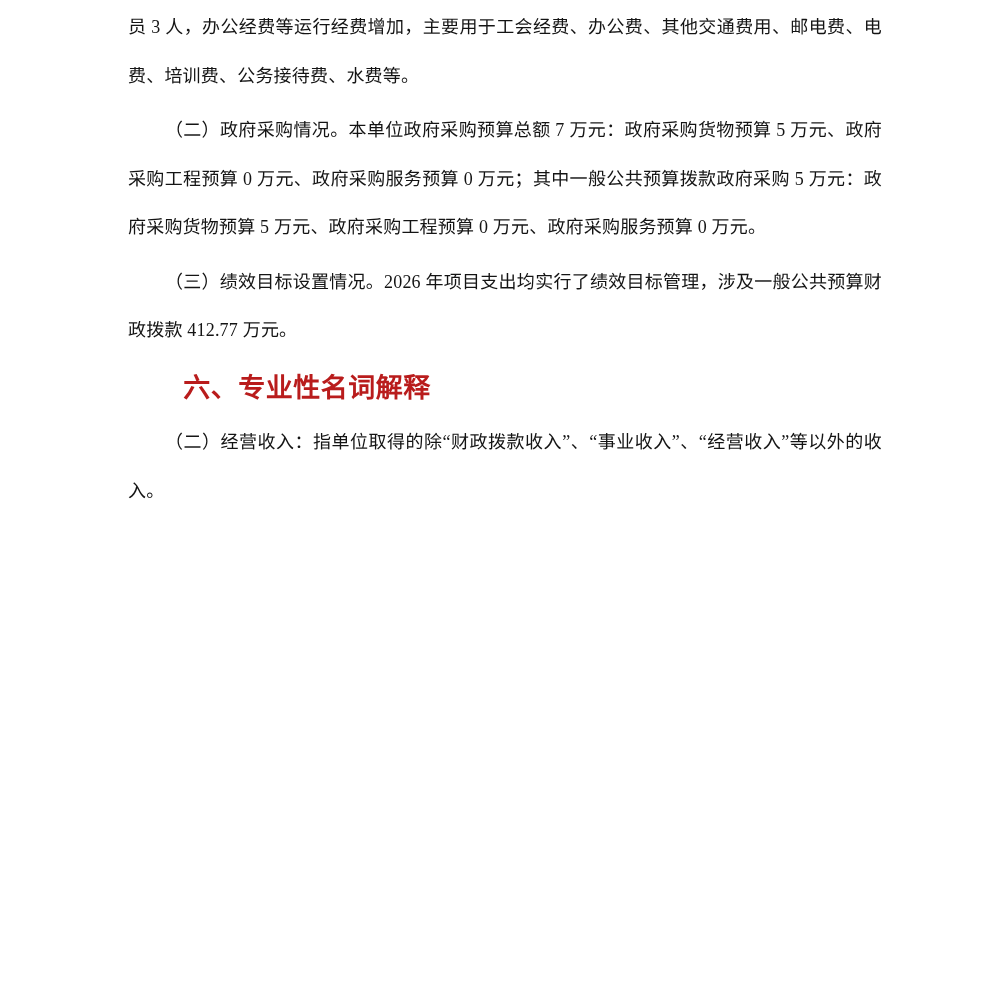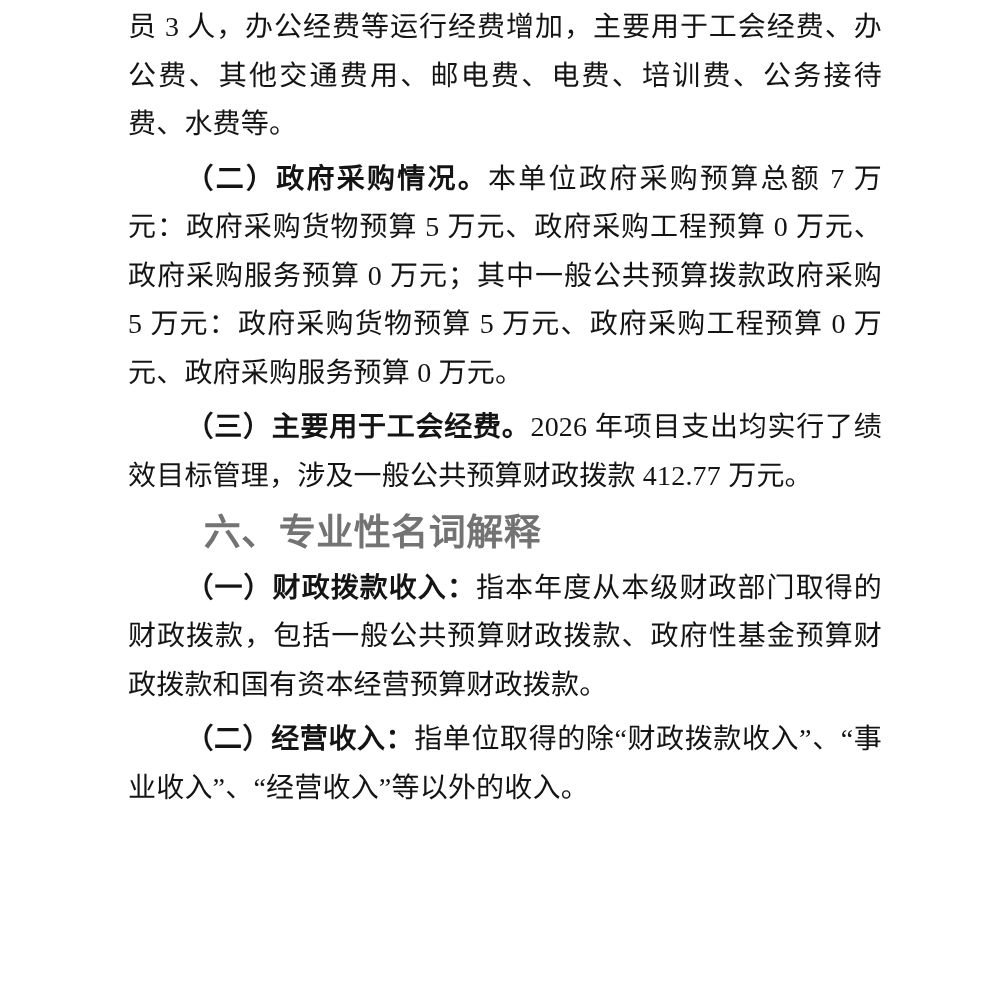--- a/index.html
+++ b/index.html
@@ -16,58 +16,57 @@
   }
   .page {
     box-sizing: border-box;
     width: 1000px;
     height: 1008px;
     padding: 3px 118px 0 128px;
     background: #ffffff;
   }
   .doc-paragraph {
     margin: 6px 0 0 0;
-    font-size: 28px;
+    font-size: 18px;
     line-height: 48.5px;
     text-align: justify;
     text-justify: inter-character;
     text-align-last: left;
     text-indent: 2.05em;
     word-break: break-all;
     letter-spacing: 0.2px;
   }
   .doc-paragraph.continuation {
     margin-top: 0;
     text-indent: 0;
   }
   .doc-paragraph .lead {
-    font-weight: bold;
+    font-weight: normal;
   }
   .section-heading {
     margin: 9px 0 0 0;
     font-family: "Liberation Sans", "DejaVu Sans", sans-serif;
     font-weight: bold;
-    font-size: 37px;
+    font-size: 27px;
     line-height: 48.5px;
     text-indent: 2.05em;
     letter-spacing: 0.5px;
-    color: #737373;
+    color: #b91c1c;
   }
 </style>
 </head>
 <body>
 
 <div class="page">
 
   <p class="doc-paragraph continuation"><span>员 3 人，办公经费等运行经费增加，主要用于工会经费、办公费、其他交通费用、邮电费、电费、培训费、公务接待费、水费等。</span></p>
 
   <p class="doc-paragraph"><span class="lead">（二）政府采购情况。</span><span>本单位政府采购预算总额 7 万元：政府采购货物预算 5 万元、政府采购工程预算 0 万元、政府采购服务预算 0 万元；其中一般公共预算拨款政府采购 5 万元：政府采购货物预算 5 万元、政府采购工程预算 0 万元、政府采购服务预算 0 万元。</span></p>
 
-  <p class="doc-paragraph"><span class="lead">（三）主要用于工会经费。</span><span>2026 年项目支出均实行了绩效目标管理，涉及一般公共预算财政拨款 412.77 万元。</span></p>
+  <p class="doc-paragraph"><span class="lead">（三）绩效目标设置情况。</span><span>2026 年项目支出均实行了绩效目标管理，涉及一般公共预算财政拨款 412.77 万元。</span></p>
 
 
   <h2 class="section-heading"><span>六、专业性名词解释</span></h2>
 
-  <p class="doc-paragraph"><span class="lead">（一）财政拨款收入：</span><span>指本年度从本级财政部门取得的财政拨款，包括一般公共预算财政拨款、政府性基金预算财政拨款和国有资本经营预算财政拨款。</span></p>
 
   <p class="doc-paragraph"><span class="lead">（二）经营收入：</span><span>指单位取得的除“财政拨款收入”、“事业收入”、“经营收入”等以外的收入。</span></p>
 
 </div>
 
 </body></html>

